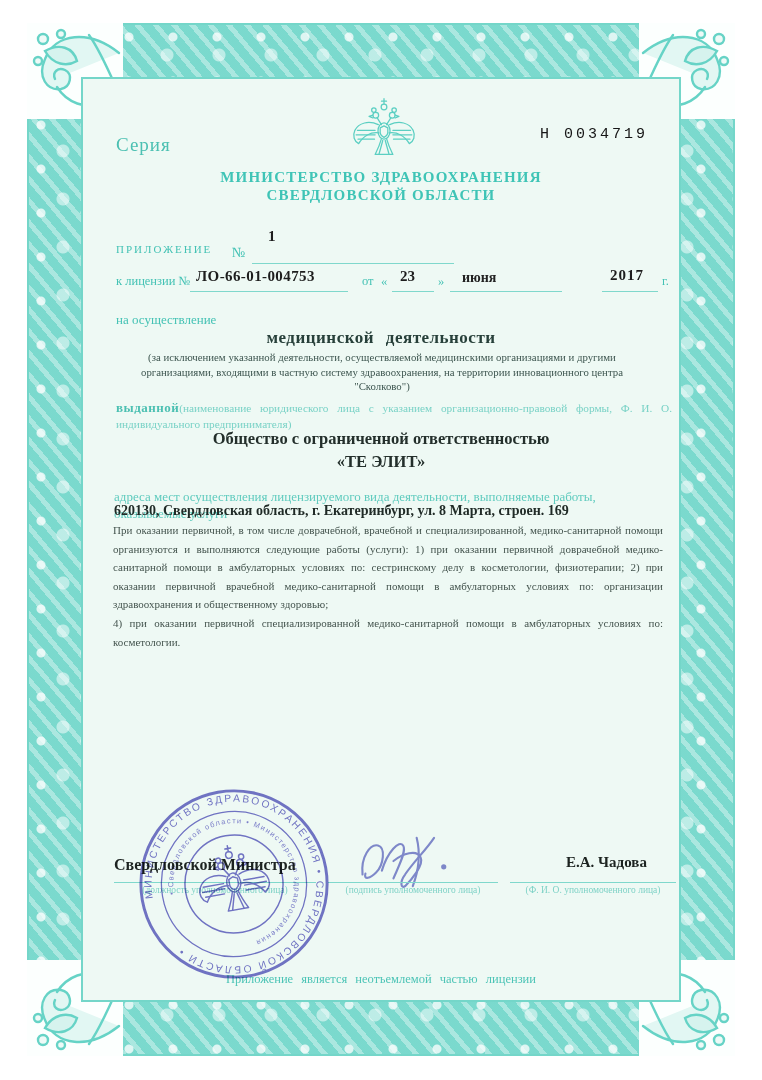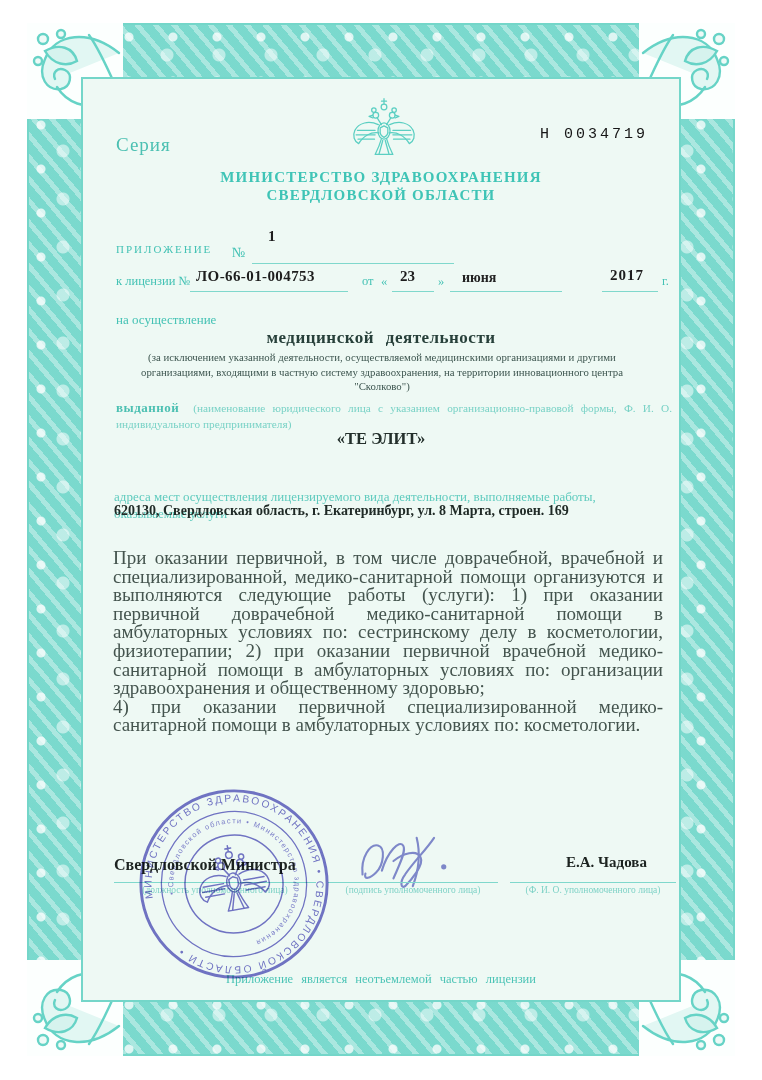--- a/index.html
+++ b/index.html
@@ -43,29 +43,29 @@
   .q-close{left:438px;top:274px;font-size:12.5px;color:#43c2b4;}
   .lic-month{left:462px;top:270px;font-size:14px;font-weight:bold;color:#222;}
   .lic-year{left:610px;top:267px;font-size:15px;font-weight:bold;color:#1d1d1d;letter-spacing:1px;}
   .lic-g{left:662px;top:274px;font-size:12.5px;color:#43c2b4;}
   .intro{left:116px;top:312px;font-size:13px;color:#43c2b4;}
   .act-title{left:0;right:0;top:328px;text-align:center;font-size:17px;font-weight:bold;
              word-spacing:7px;letter-spacing:.5px;color:#27403a;}
   .disclaimer{left:112px;width:540px;top:350px;text-align:center;font-size:10.8px;
               line-height:14.5px;color:#3e5650;font-family:Liberation Serif, serif;}
   .issued{left:116px;width:556px;top:400px;font-size:11.3px;line-height:15.5px;color:#79d2c6;text-align:justify;}
-  .issued b{font-size:13px;color:#4cc0b2;letter-spacing:.5px;margin-right:14px;}
+  .issued b{font-size:13px;color:#4cc0b2;letter-spacing:.5px;}
   .org{left:0;right:0;top:428px;text-align:center;font-size:16.5px;font-weight:bold;
        line-height:22.5px;color:#232f2b;}
   .addr-label{left:114px;width:550px;top:489px;font-size:13px;line-height:16.5px;
               color:#5fcbbe;text-align:justify;}
   .addr-label .l2{display:block;}
   .address{left:114px;top:503px;font-size:14px;font-weight:bold;color:#1f2a26;}
-  .works{left:113px;width:550px;top:521px;font-size:19px;line-height:18.6px;
-         color:#44544e;text-align:justify;margin-top:28px;}
+  .works{left:113px;width:550px;top:521px;font-size:11px;line-height:18.6px;
+         color:#44544e;text-align:justify;}
   .works p{margin:0;}
   
   .position{left:114px;top:856px;font-size:16px;font-weight:bold;color:#1c2320;}
   .name{left:566px;top:854px;font-size:15px;font-weight:600;color:#1c2320;}
   .sign-line{top:882px;}
   .line-pos{left:114px;width:202px;}
   .line-sig{left:328px;width:170px;}
   .line-name{left:510px;width:166px;}
   .caption{top:885px;font-size:9.5px;color:#7ed2c6;text-align:center;}
   .cap-pos{left:114px;width:202px;}
@@ -172,20 +172,21 @@
     <div class="abs lic-year">2017</div>
     <div class="abs u-line" style="left:602px;top:291px;width:56px;"></div>
     <div class="abs lic-g">г.</div>
 
     <div class="abs intro">на осуществление</div>
     <div class="abs act-title">медицинской  деятельности</div>
     <div class="abs disclaimer">(за исключением указанной деятельности, осуществляемой медицинскими организациями и другими организациями, входящими в частную систему здравоохранения, на территории инновационного центра "Сколково")</div>
 
     <div class="abs issued"><b>выданной</b><span>(наименование юридического лица с указанием организационно-правовой формы,  Ф. И. О. индивидуального  предпринимателя)</span></div>
     <div class="abs org">
+      <div>Общество с ограниченной ответственностью</div>
       <div>«ТЕ ЭЛИТ»</div>
     </div>
 
     <div class="abs addr-label">
       <span>адреса мест осуществления лицензируемого вида деятельности,  выполняемые работы,</span>
       <span class="l2">оказываемые  услуги</span>
     </div>
     <div class="abs address">620130, Свердловская область, г. Екатеринбург, ул. 8 Марта, строен. 169</div>
     <div class="abs works">
       <p>При оказании первичной, в том числе доврачебной, врачебной и специализированной, медико-санитарной помощи организуются и выполняются следующие работы (услуги): 1) при оказании первичной доврачебной медико-санитарной помощи в амбулаторных условиях по: сестринскому делу в косметологии, физиотерапии; 2) при оказании первичной врачебной медико-санитарной помощи в амбулаторных условиях по: организации здравоохранения и общественному здоровью;</p>

